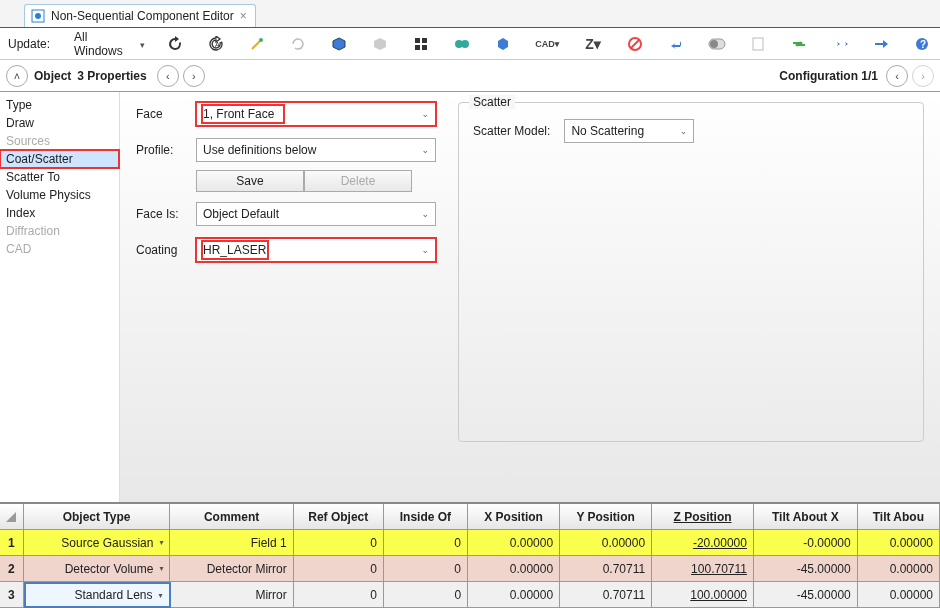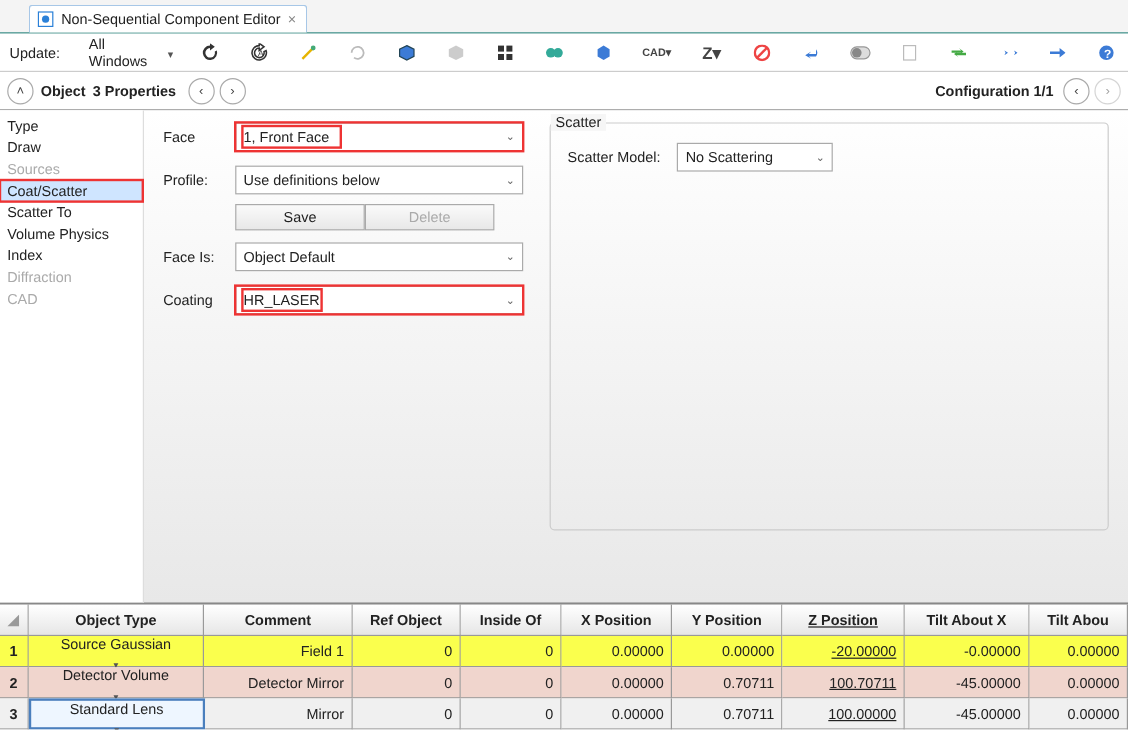--- a/index.html
+++ b/index.html
@@ -27,41 +27,41 @@
 .panel { flex: 1; padding: 10px 16px; display: flex; gap: 22px; }
 .formcol { width: 300px; }
 .formrow { display: flex; align-items: center; margin-bottom: 12px; }
 .formrow .flabel { width: 60px; }
 .sel { flex: 1; height: 24px; border: 1px solid #aaa; background: #fff; display: flex; align-items: center; padding: 0 6px; justify-content: space-between; cursor: pointer; position: relative; }
 .sel .caret { font-size: 9px; color: #666; }
 .btnrow { display: flex; gap: 0; margin-left: 60px; }
 .fbtn { width: 108px; height: 22px; border: 1px solid #aaa; background: linear-gradient(#fafafa,#e8e8e8); display: flex; align-items: center; justify-content: center; cursor: pointer; }
 .fbtn.dis { color: #aaa; }
 .scattergroup { flex: 1; border: 1px solid #ccc; border-radius: 4px; padding: 10px 14px; position: relative; height: 340px; }
-.scattergroup .legend { position: absolute; top: -8px; left: 0; background: #f6f6f6; padding: 0 4px; }
+.scattergroup .legend { position: absolute; top: -8px; left: 10px; background: #f6f6f6; padding: 0 4px; }
 .scatterrow { display: flex; align-items: center; gap: 14px; margin-top: 6px; }
 .table-area { background: #fff; }
 .thead, .trow { display: flex; }
 .th, .td { border: 1px solid #999; border-top: none; border-left: none; height: 26px; display: flex; align-items: center; padding: 0 6px; }
 .th { font-weight: bold; background: linear-gradient(#fff,#e6e6e6); justify-content: center; }
 .td { justify-content: flex-end; }
 .col-idx { width: 24px; justify-content: center; background: linear-gradient(#fff,#e6e6e6); font-weight: bold; }
 .col0 { width: 150px; }
 .col1 { width: 126px; }
 .col2 { width: 92px; }
 .col3 { width: 86px; }
 .col4 { width: 94px; }
 .col5 { width: 94px; }
 .col6 { width: 104px; text-decoration: underline; }
 .col7 { width: 106px; }
 .col8 { width: 84px; }
 .row-yellow .td { background: #faff4d; }
 .row-pink .td { background: #f0d5cd; }
 .row-blue .td { background: #f0f0f0; }
-.objcell { justify-content: space-between; gap: 6px; flex-direction: column; }
+.objcell { justify-content: flex-end; gap: 6px; }
 .objcell .ocaret { font-size: 8px; color: #555; }
 .row-blue .col0 { border: 2px solid #4a7fbd; background: #eef6ff; }
 .red-inner { position: absolute; border: 2px solid #e33; pointer-events: none; top: 1px; left: 4px; height: 20px; }
 </style>
 </head>
 <body>
 
 <div class="tabrow">
   <div class="tab">
     <span class="tab-icon">

